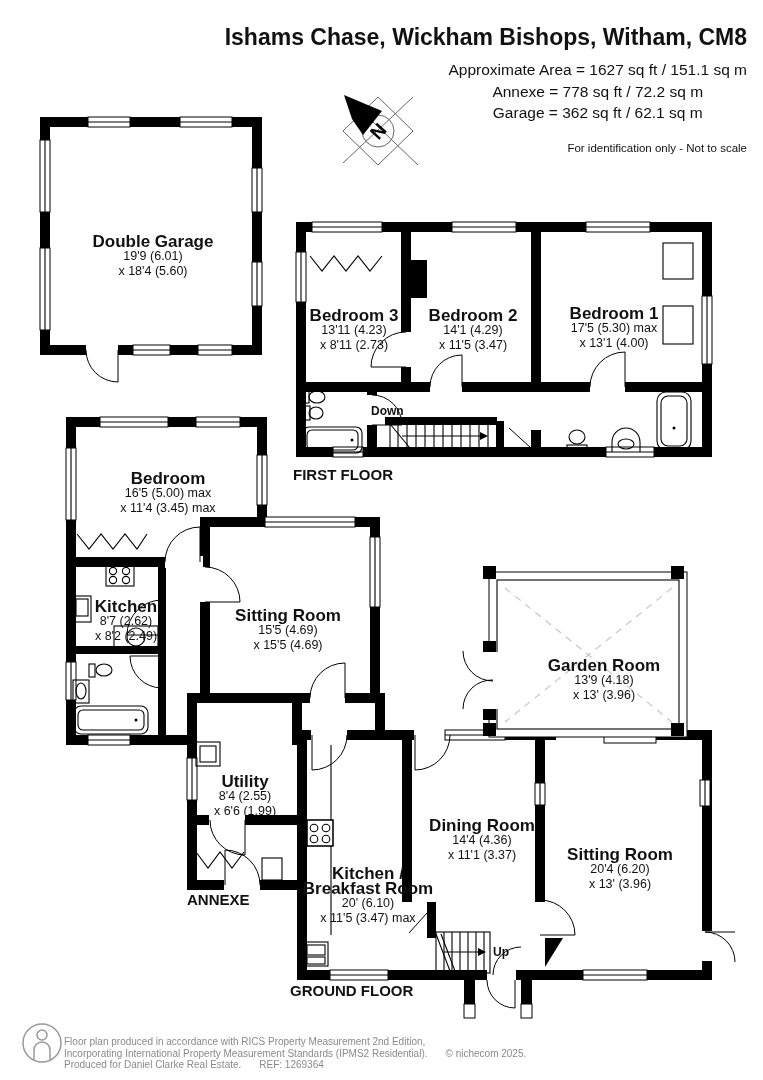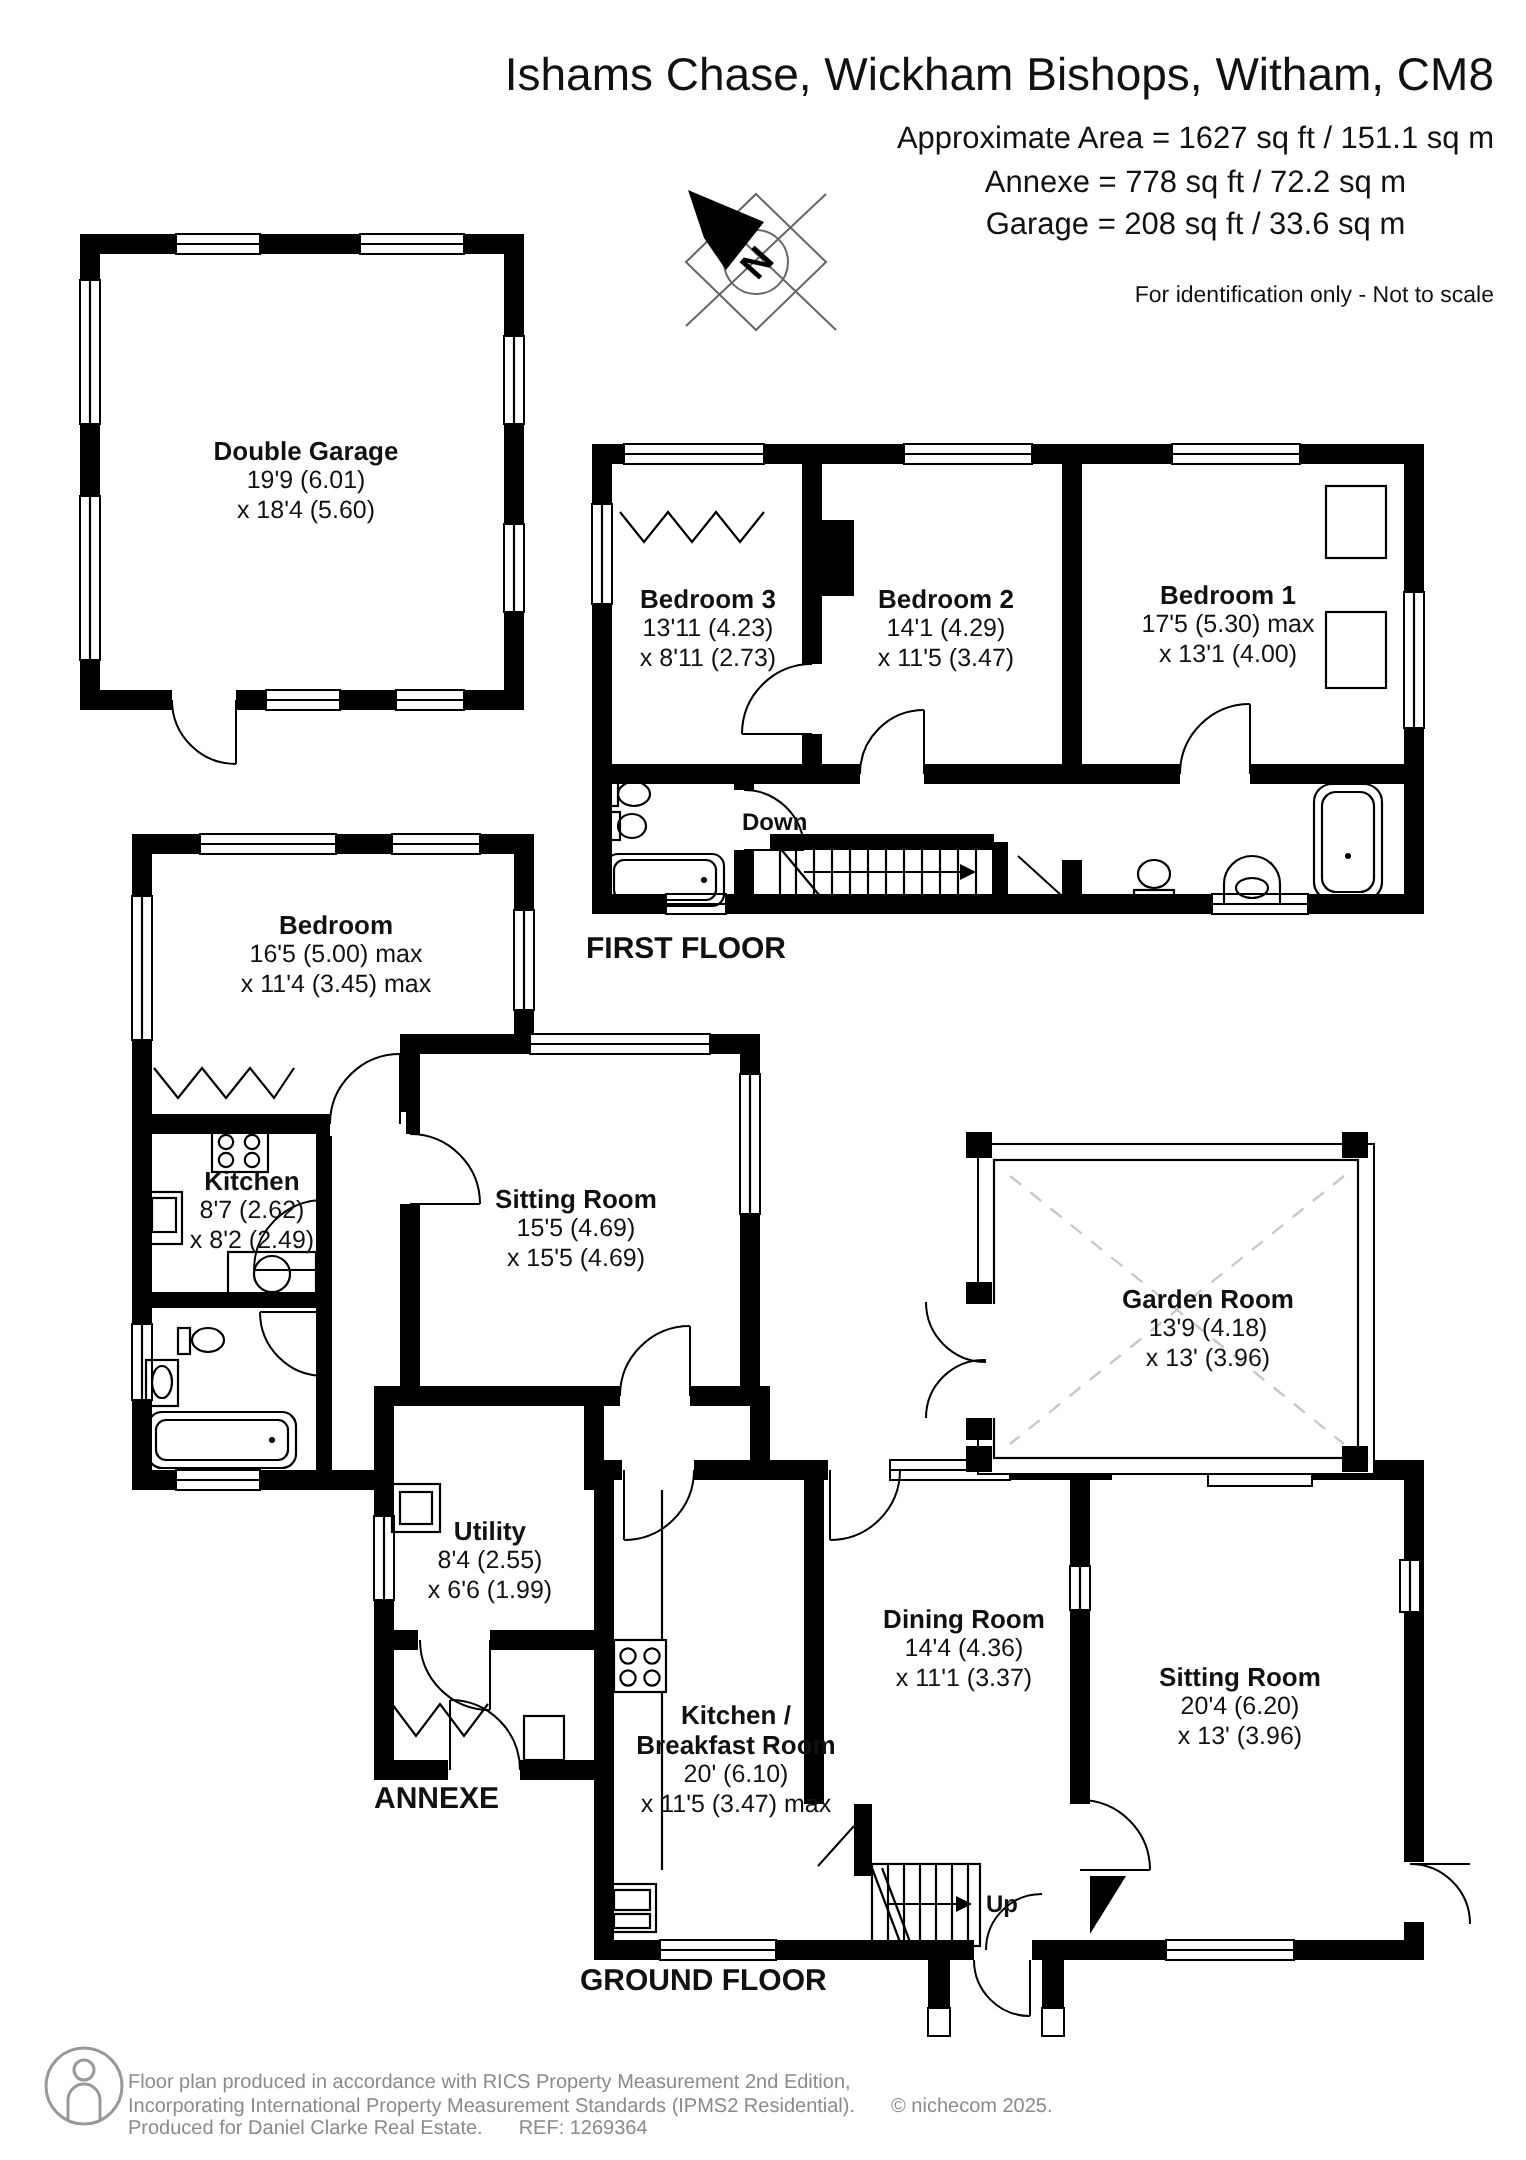--- a/index.html
+++ b/index.html
@@ -1,27 +1,27 @@
 <!DOCTYPE html>
 <html><head>
 <meta charset="utf-8">
 <style>
   html,body{margin:0;padding:0;background:#fff;}
   .page{position:relative;width:763px;height:1080px;background:#fff;
         font-family:"Liberation Sans",sans-serif;overflow:hidden;color:#111;}
   .plan-svg{position:absolute;left:0;top:0;}
 
   
-  .title{position:absolute;right:16px;top:24px;font-size:23px;font-weight:normal;white-space:nowrap;margin-left:48px;}
+  .title{position:absolute;right:16px;top:24px;font-size:23px;font-weight:bold;white-space:nowrap;margin-left:48px;}
   .areas{position:absolute;right:16px;top:59px;text-align:center;font-size:15.5px;line-height:21.5px;}
   .disc{position:absolute;right:16px;top:142px;font-size:11.5px;margin-left:38px;}
 
   
   .rlabel{position:absolute;transform:translateX(-50%);text-align:center;white-space:nowrap;}
-  .rname{font-size:13px;font-weight:bold;line-height:15px;white-space:pre-line;}
+  .rname{font-size:17px;font-weight:bold;line-height:15px;white-space:pre-line;margin-top:16px;}
   .rdim{font-size:12.5px;line-height:15px;}
   .flabel{position:absolute;font-size:15px;font-weight:bold;}
   .slabel{position:absolute;font-size:12px;font-weight:bold;}
 
   
   .footer{position:absolute;left:64px;top:1036px;font-size:10px;line-height:11.5px;color:#8a8a8a;}
   .footer .gap{margin-left:18px;}
 
   
   .room{fill:#fff;stroke:#000;stroke-width:10;}
@@ -334,21 +334,21 @@
     <circle class="grey" cx="42" cy="1043" r="19"></circle>
     <circle class="grey" cx="42" cy="1035" r="5"></circle>
     <path class="grey" d="M34,1060 v-10 a8 8 0 0 1 16,0 v10"></path>
   </g>
 </svg>
 
   <div class="title">Ishams Chase, Wickham Bishops, Witham, CM8</div>
   <div class="areas">
     <div>Approximate Area = 1627 sq ft / 151.1 sq m</div>
     <div>Annexe = 778 sq ft / 72.2 sq m</div>
-    <div>Garage = 208 sq ft / 33.6 sq m</div>
+    <div>Garage = 362 sq ft / 62.1 sq m</div>
   </div>
   <div class="disc">For identification only - Not to scale</div>
 
   <div class="rlabel" style="left:153px;top:218px">
     <div class="rname">Double Garage</div>
     <div class="rdim">19'9 (6.01)</div>
     <div class="rdim">x 18'4 (5.60)</div>
   </div>
   <div class="rlabel" style="left:354px;top:292px">
     <div class="rname">Bedroom 3</div>

